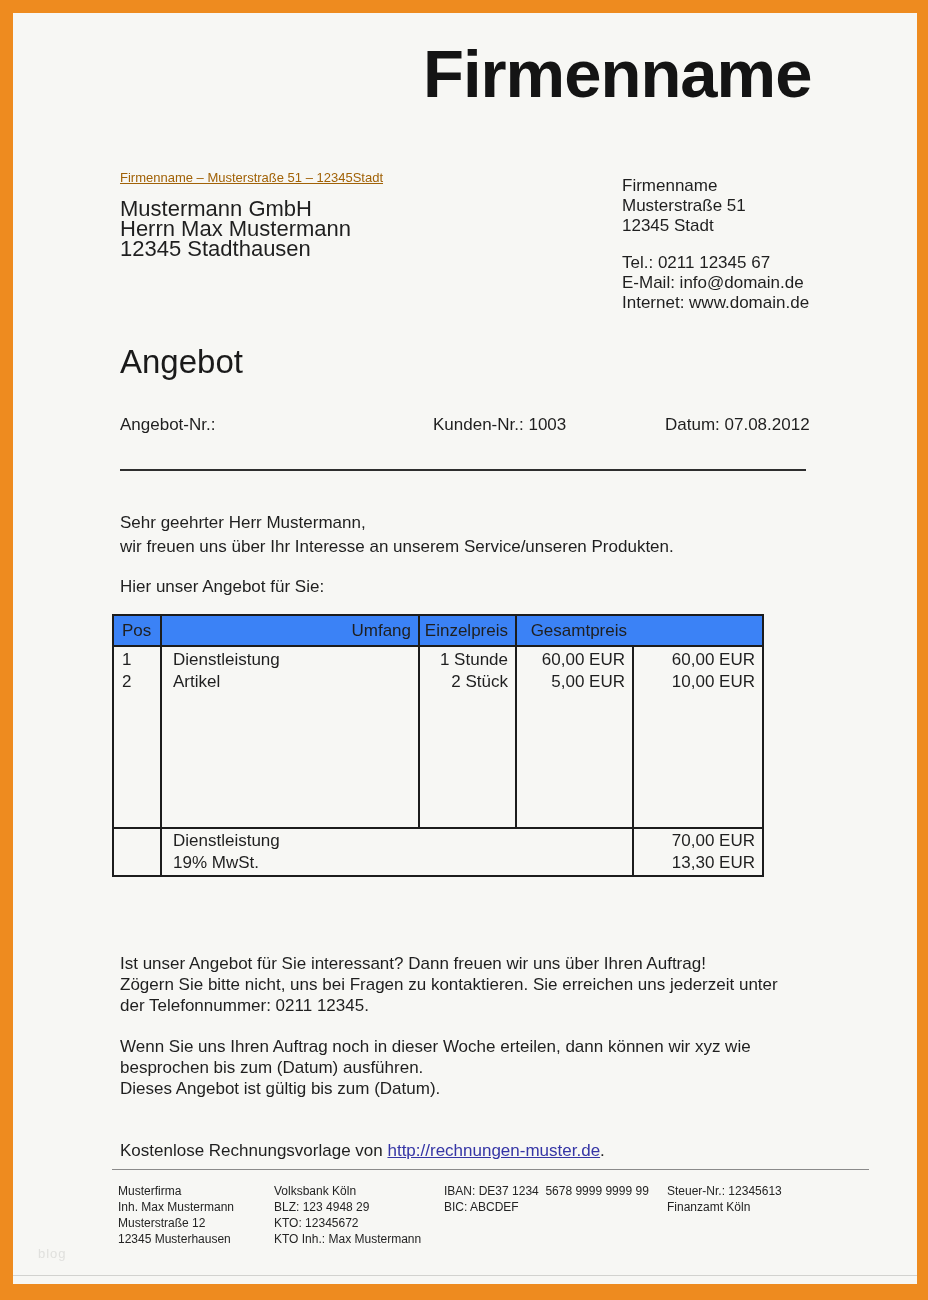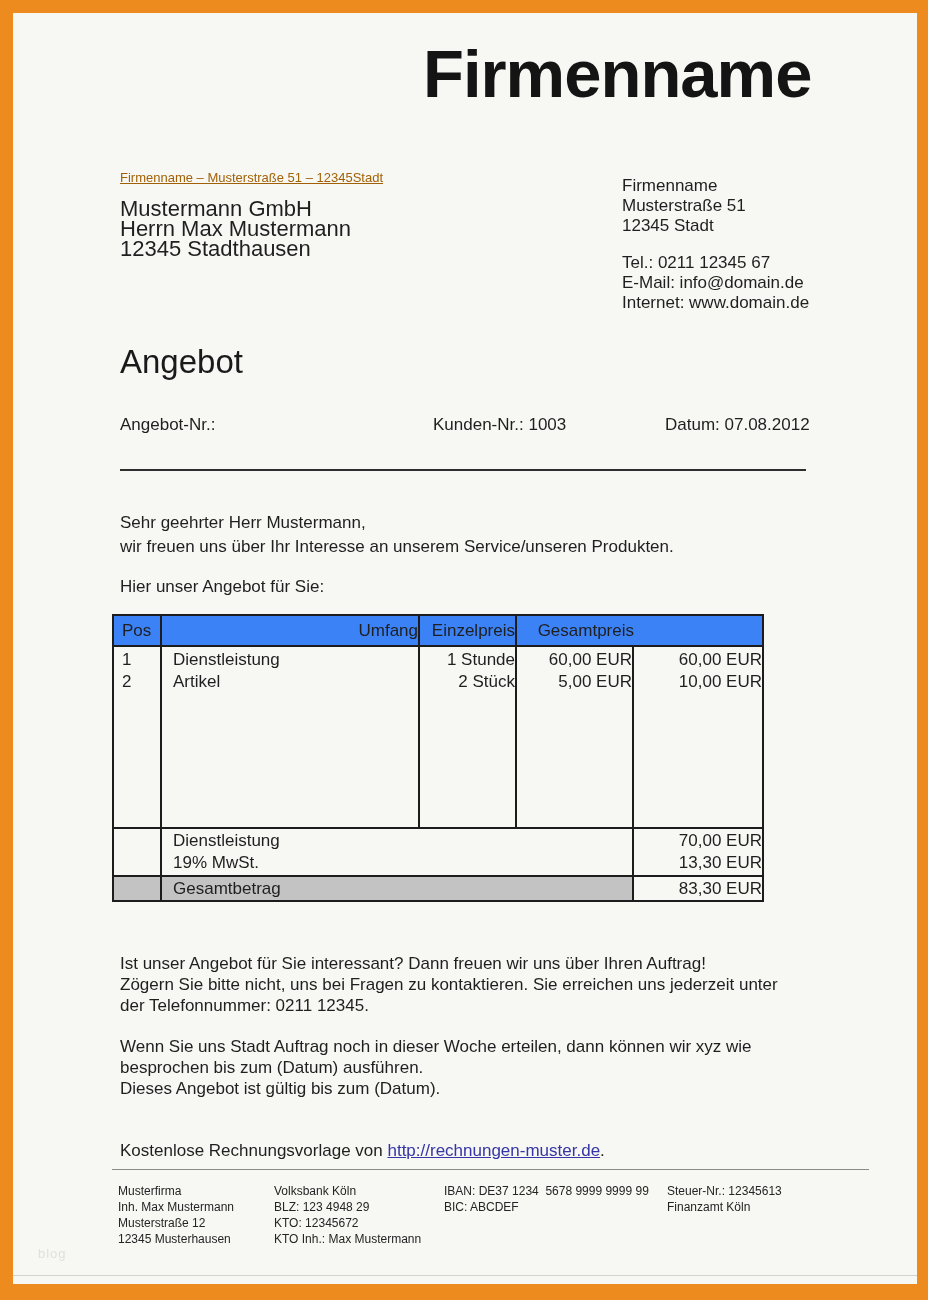--- a/index.html
+++ b/index.html
@@ -45,21 +45,21 @@
   .cell.last{border-right:none;}
   .t-head .cell{height:29px;line-height:29px;}
   .t-body .cell{height:180px;padding-top:2px;}
   .t-body .ln{line-height:22px;white-space:nowrap;}
   .t-sum .cell{height:46px;padding-top:1px;}
   .t-sum .ln{line-height:22px;white-space:nowrap;}
   .t-grand .cell{height:23px;line-height:23px;}
   .t-grand .gray{background:#c3c3c3;}
   .pl8{padding-left:8px;}
   .pl11{padding-left:11px;}
-  .ar{text-align:right;}
+  .ar{text-align:right;padding-right:7px;}
   
   .closing{font-size:17px;line-height:21px;}
   .closing div{white-space:nowrap;}
   .p1{left:107px;top:940px;}
   .p2{left:107px;top:1023px;}
   
   .credit{left:107px;top:1128px;font-size:17px;white-space:nowrap;}
   .credit a{color:#3535a5;text-decoration:underline;}
   
   .footer-sep{left:99px;top:1156px;width:757px;height:1px;background:#8a8a8a;}
@@ -143,35 +143,30 @@
         <div class="cell"></div>
         <div class="cell pl11">
           <div class="ln">Dienstleistung</div>
           <div class="ln">19% MwSt.</div>
         </div>
         <div class="cell ar last">
           <div class="ln">70,00 EUR</div>
           <div class="ln">13,30 EUR</div>
         </div>
       </div>
-      <div class="t-grand">
-        <div class="cell gray"></div>
-        <div class="cell gray pl11">Gesamtbetrag</div>
-        <div class="cell ar last">83,30 EUR</div>
-      </div>
     </div>
 
     <div class="abs closing p1">
       <div>Ist unser Angebot für Sie interessant? Dann freuen wir uns über Ihren Auftrag!</div>
       <div>Zögern Sie bitte nicht, uns bei Fragen zu kontaktieren. Sie erreichen uns jederzeit unter</div>
       <div>der Telefonnummer: 0211 12345.</div>
     </div>
 
     <div class="abs closing p2">
-      <div>Wenn Sie uns Stadt Auftrag noch in dieser Woche erteilen, dann können wir xyz wie</div>
+      <div>Wenn Sie uns Ihren Auftrag noch in dieser Woche erteilen, dann können wir xyz wie</div>
       <div>besprochen bis zum (Datum) ausführen.</div>
       <div>Dieses Angebot ist gültig bis zum (Datum).</div>
     </div>
 
     <div class="abs credit"><span>Kostenlose Rechnungsvorlage von </span><a href="#">http://rechnungen-muster.de</a><span>.</span></div>
 
     <div class="abs footer-sep"></div>
 
     <div class="abs footer-col fc1">
       <div class="fline">Musterfirma</div>

